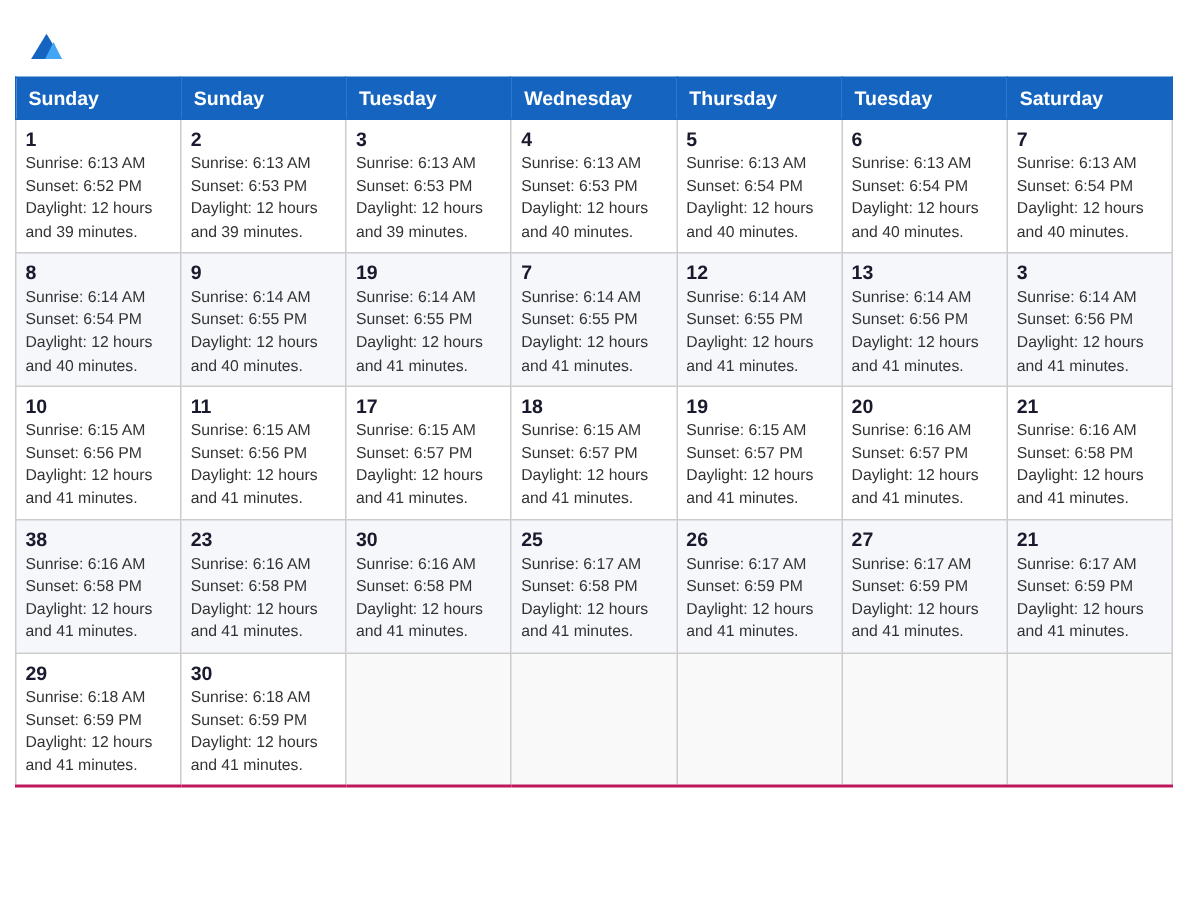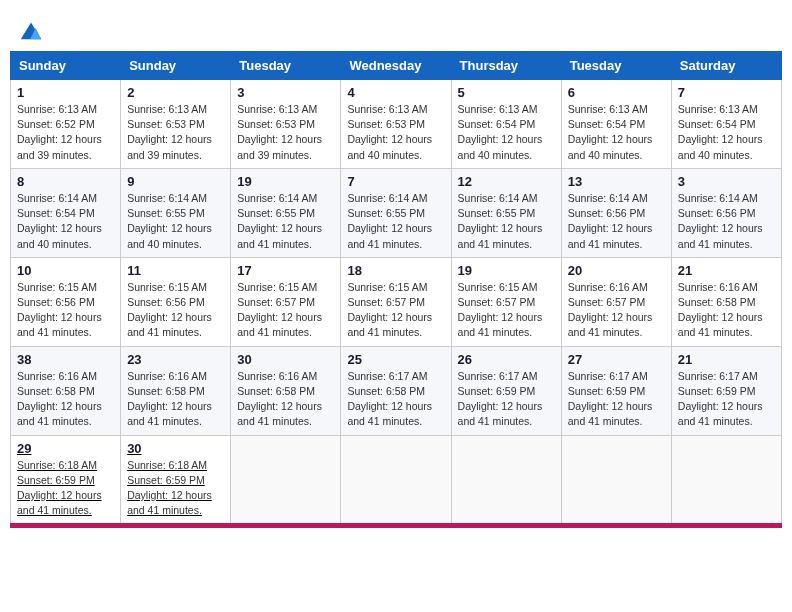--- a/index.html
+++ b/index.html
@@ -79,22 +79,21 @@
     }
     .day-info {
       color: #333;
       font-size: 10.5px;
       line-height: 1.45;
     }
     .empty-cell {
       background: #f9f9f9 !important;
     }
     .last-row td {
-      border-bottom: 5px solid #be185d;
-      text-decoration: underline;
+      border-bottom: 2px solid #be185d;
     }
   </style>
 </head>
 <body>
 
 <div class="header-area">
   <div class="logo">
     <div>
       <div style="display:flex;align-items:center;">
         <span class="logo-text">

